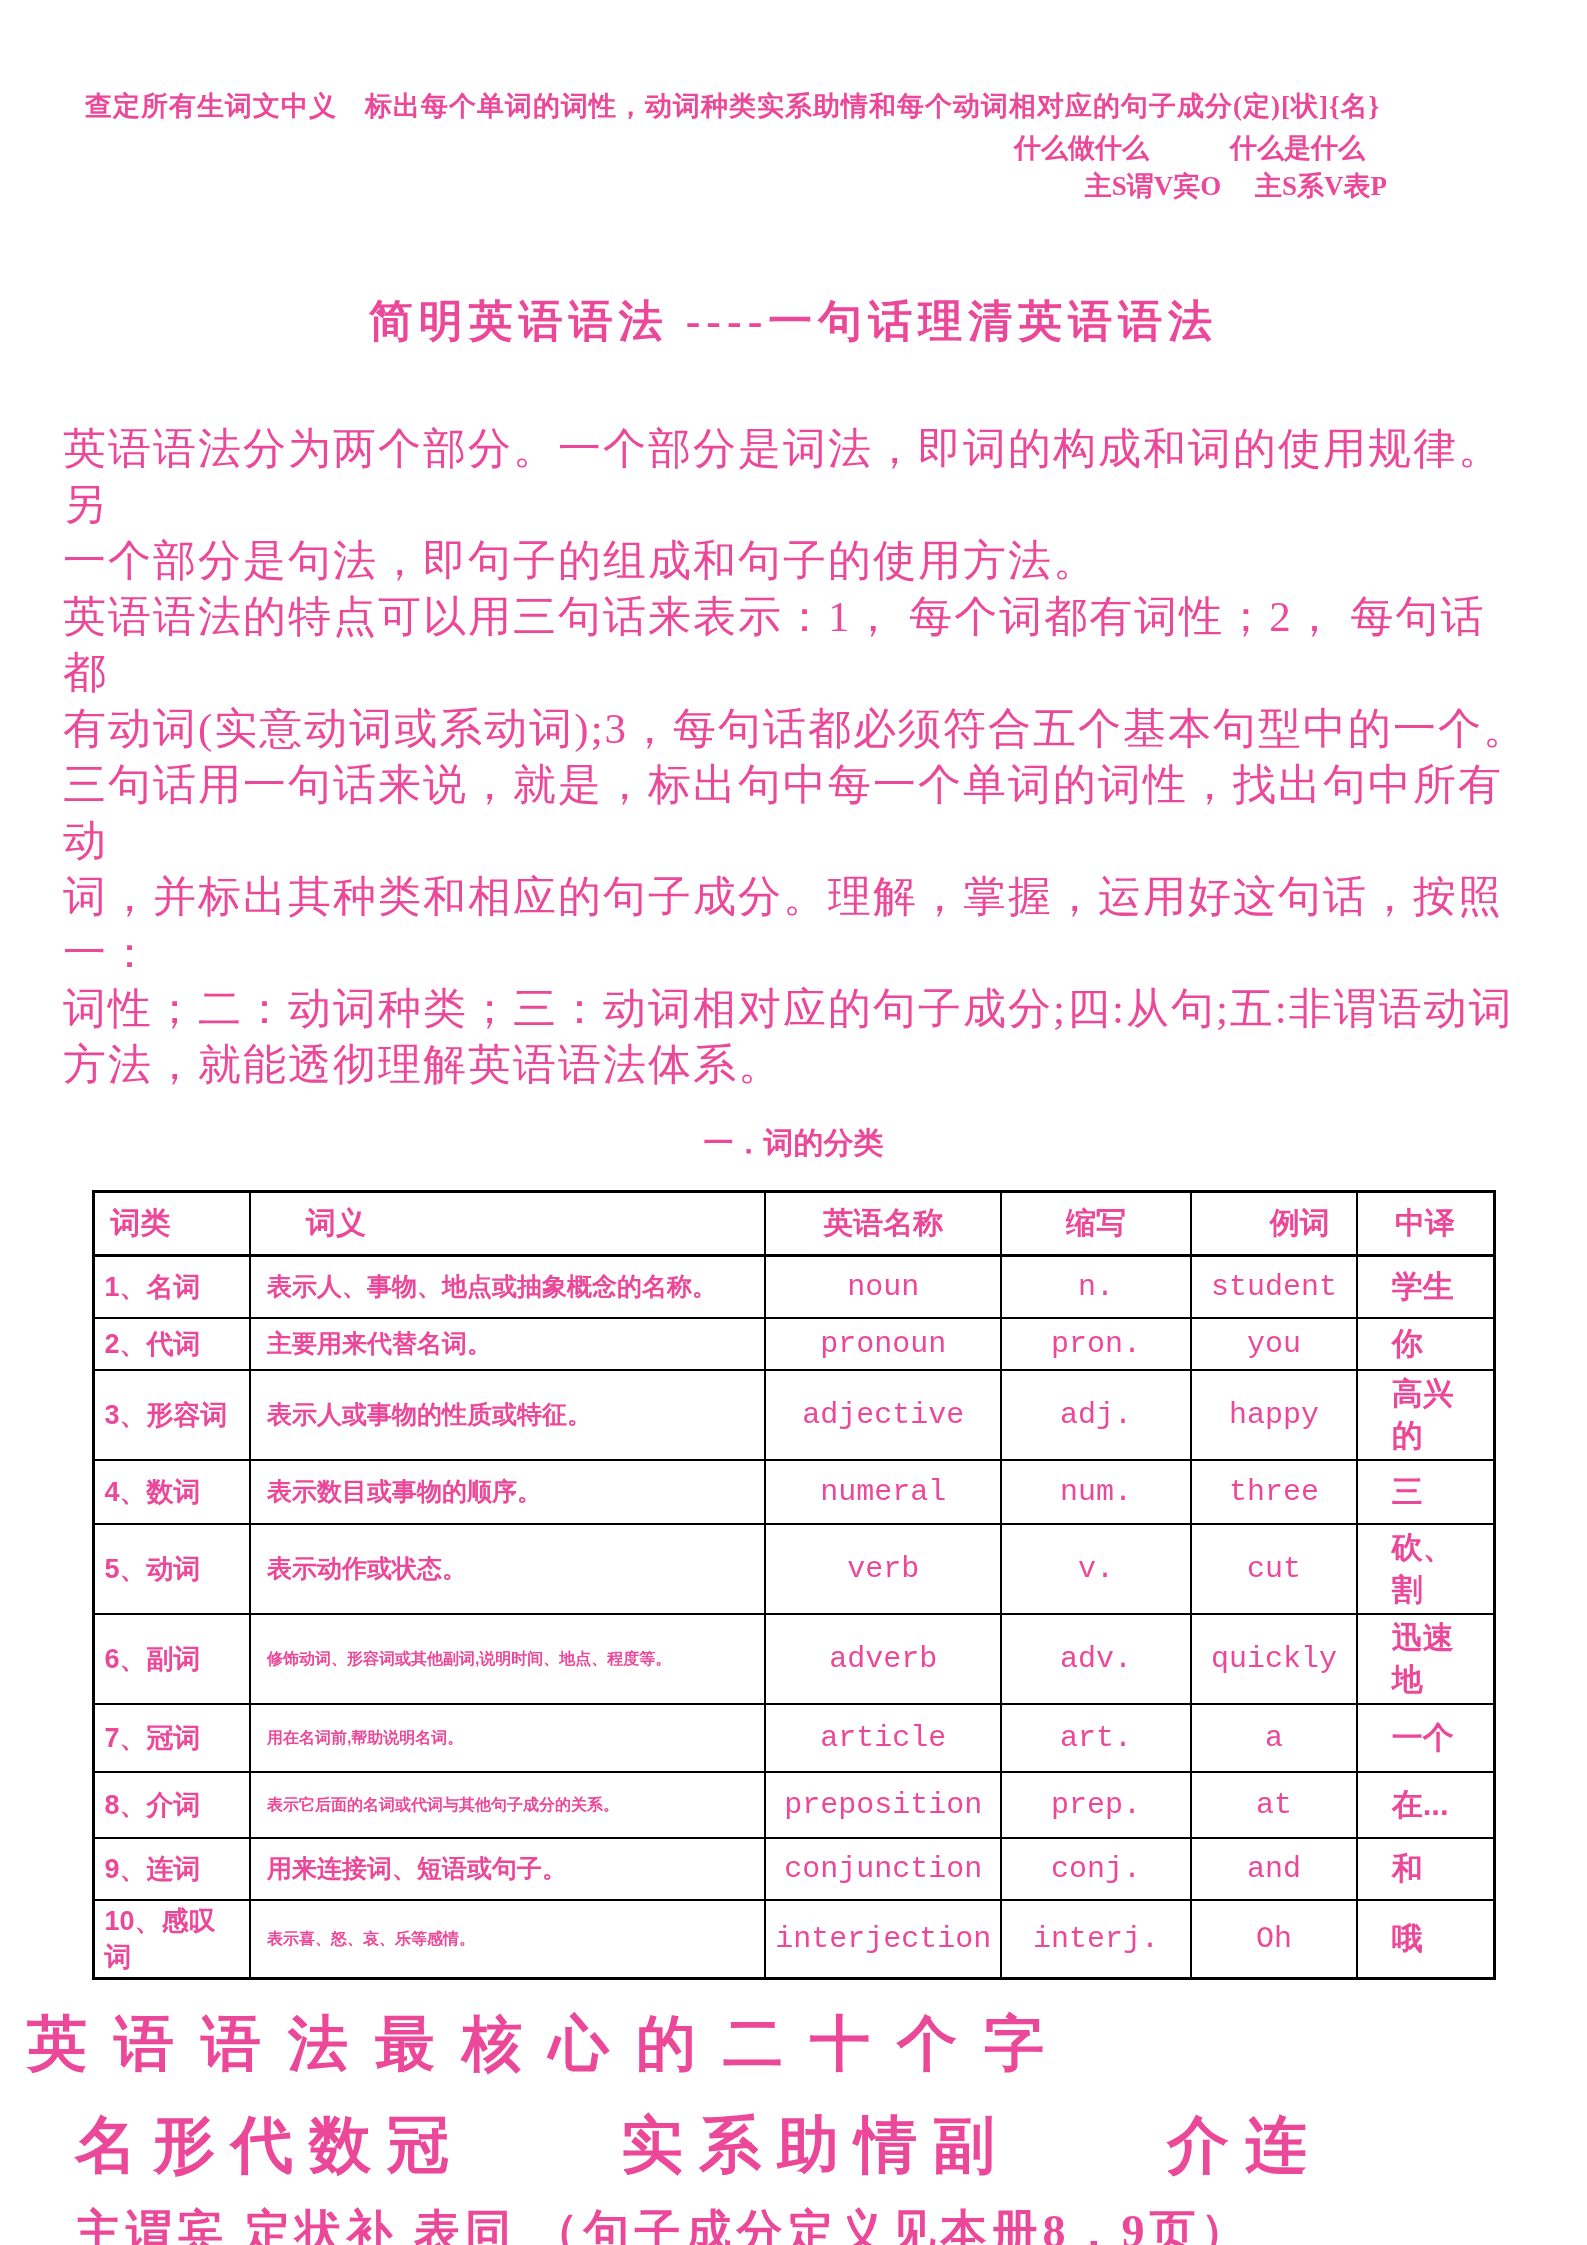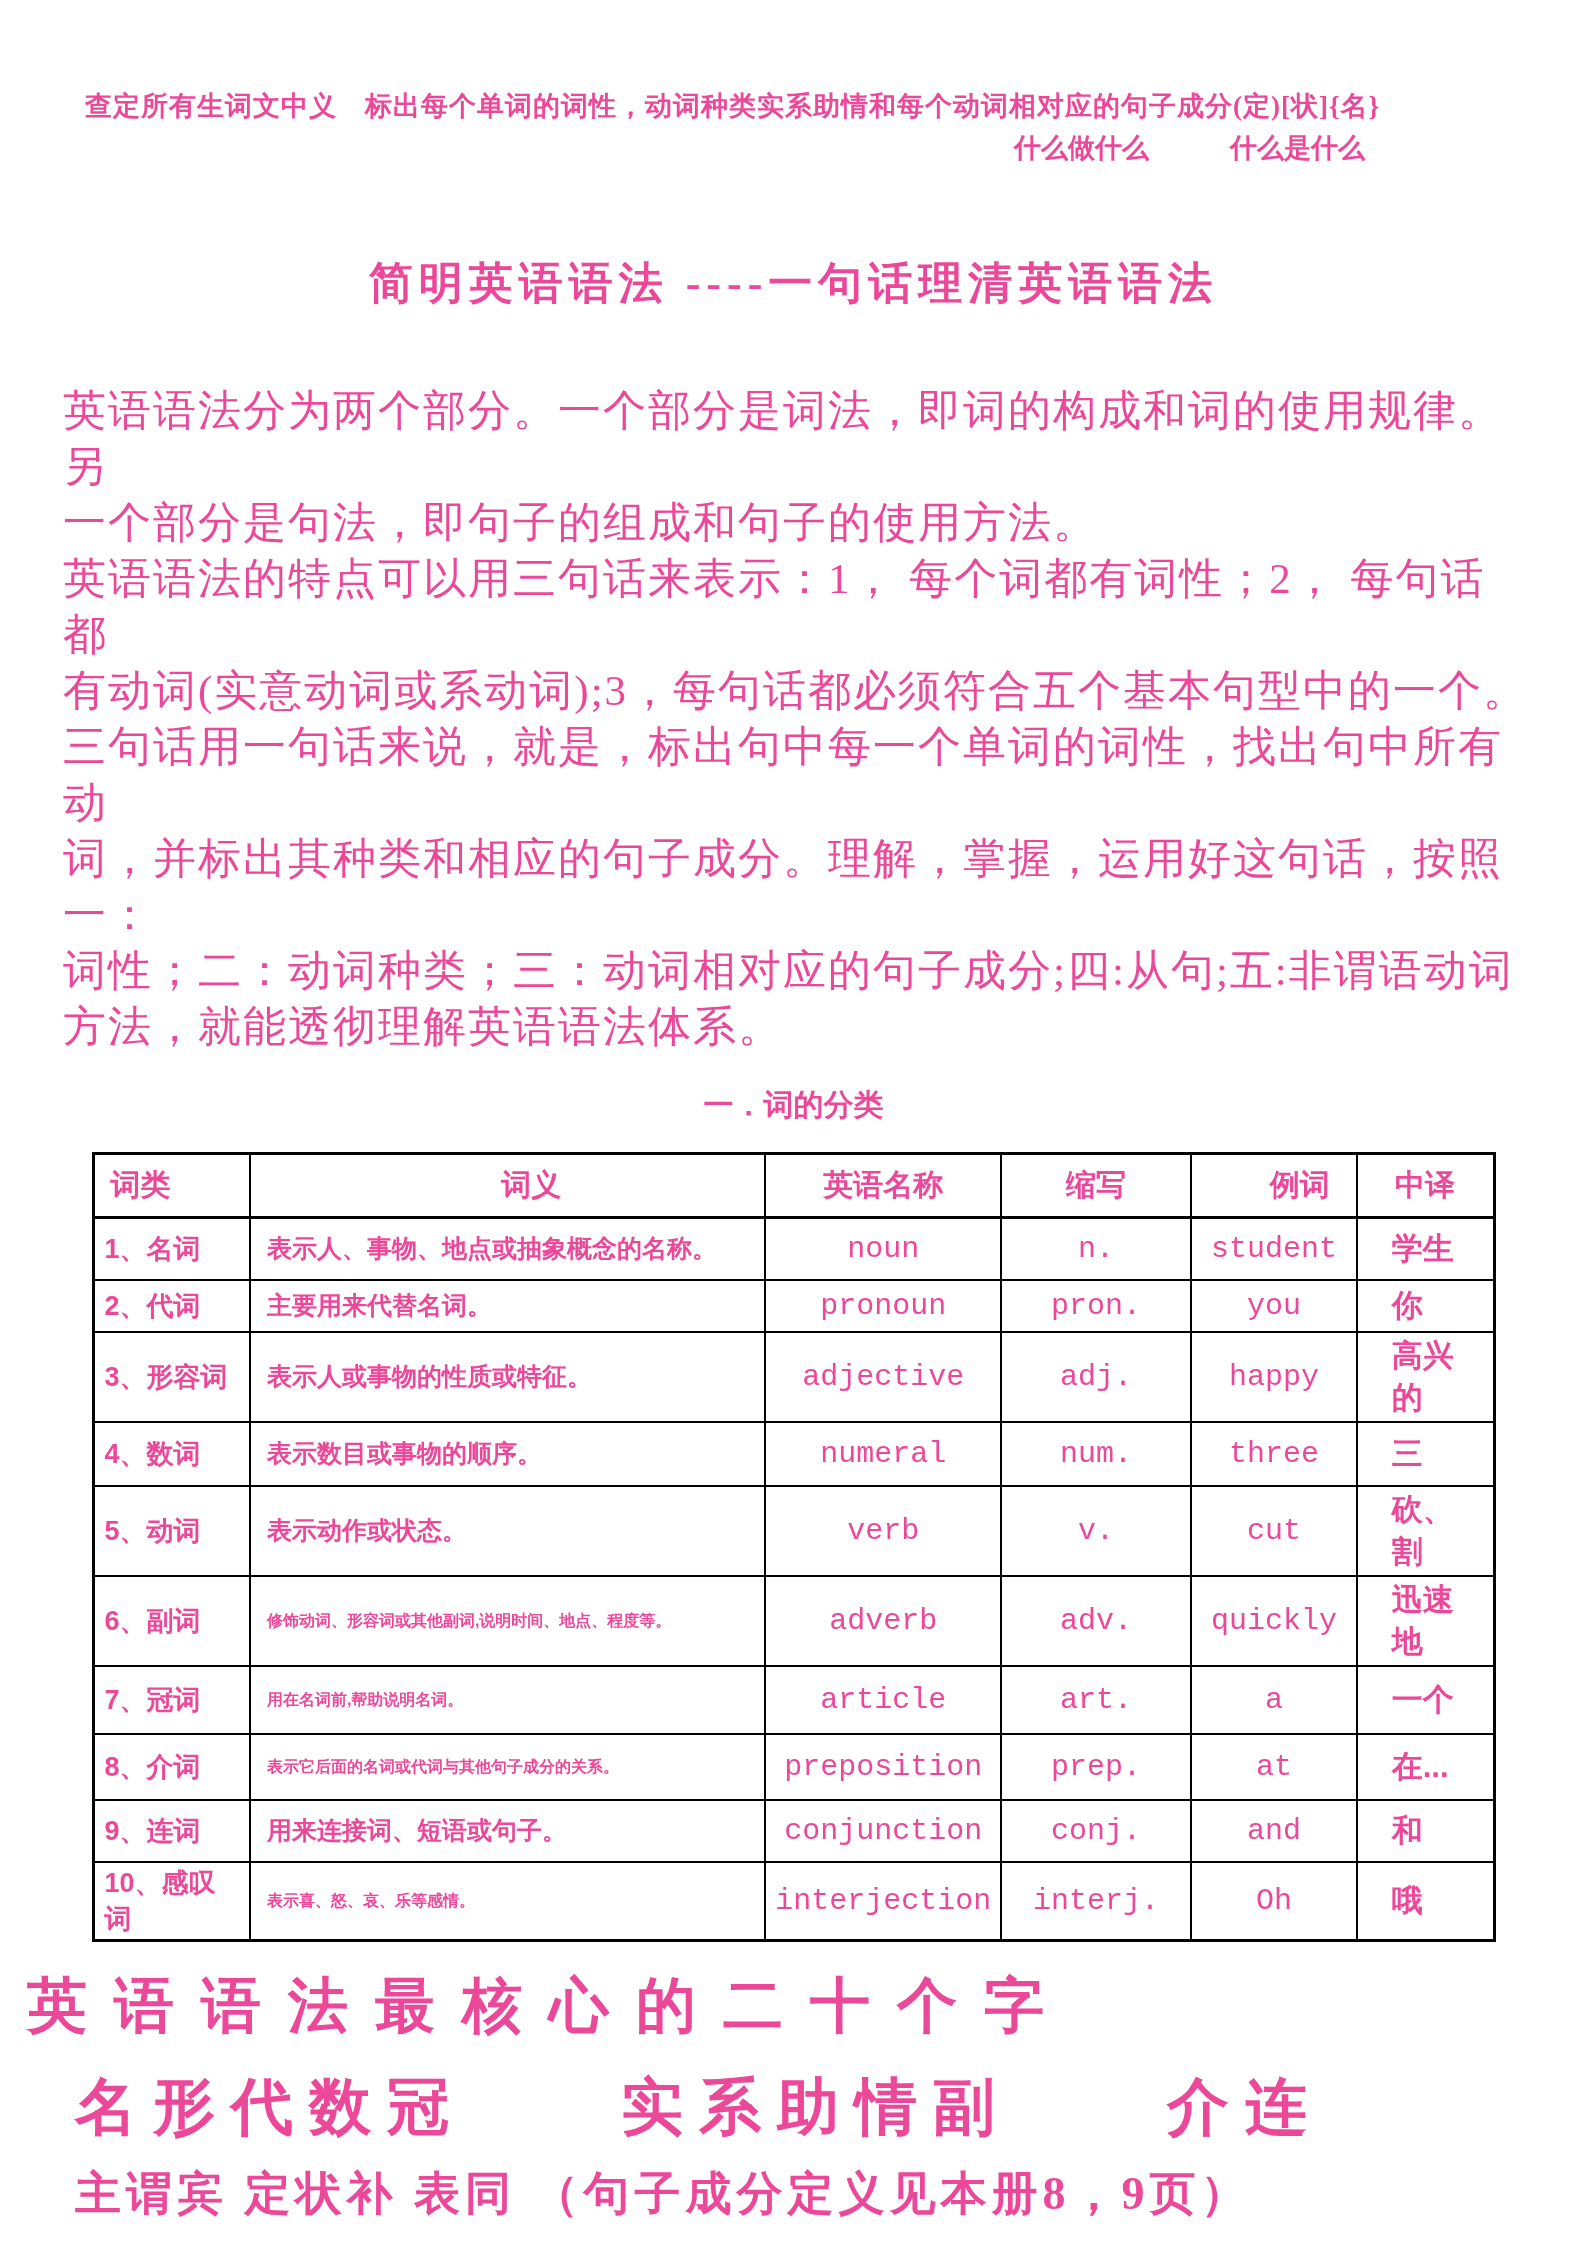--- a/index.html
+++ b/index.html
@@ -49,21 +49,21 @@
   }
   table.wc th, table.wc td{
     border:2px solid #000;
     vertical-align:middle;
     padding:2px 8px;
     overflow:hidden;
   }
   table.wc thead tr{height:64px;}
   table.wc thead th{font-size:30px;font-weight:600;text-align:center;border-bottom:3px solid #000;}
   table.wc thead th:nth-child(1){text-align:left;padding-left:16px;}
-  table.wc thead th:nth-child(2){text-align:center;padding-left:55px;}
+  table.wc thead th:nth-child(2){text-align:left;padding-left:55px;}
   table.wc thead th:nth-child(5){text-align:right;padding-right:26px;}
   table.wc tbody td:nth-child(1){font-size:27px;text-align:left;padding-left:10px;font-weight:600;}
   table.wc tbody td:nth-child(2){font-size:25px;text-align:left;padding-left:16px;font-weight:600;line-height:1.5;}
   table.wc tbody td.sm{font-size:16px;}
   table.wc tbody td:nth-child(3),
   table.wc tbody td:nth-child(4),
   table.wc tbody td:nth-child(5){font-family:"Liberation Mono", monospace;font-size:30px;text-align:center;}
   table.wc tbody td:nth-child(6){font-size:31px;text-align:left;padding-left:34px;font-weight:600;}
   table.wc tbody tr:nth-child(1){height:62px;}
   table.wc tbody tr:nth-child(2){height:52px;}
@@ -100,20 +100,21 @@
     white-space:pre;
   }
 </style>
 </head>
 <body>
 
 <div class="page">
 
   <div class="top-note">查定所有生词文中义　标出每个单词的词性，动词种类实系助情和每个动词相对应的句子成分(定)[状]{名}</div>
   <div class="top-right tr2">什么做什么　　　什么是什么</div>
+  <div class="top-right tr3">主S谓V宾O　 主S系V表P</div>
 
   <div class="title">简明英语语法 ----一句话理清英语语法</div>
 
   <div class="intro">
     <div>英语语法分为两个部分。一个部分是词法，即词的构成和词的使用规律。另</div>
     <div>一个部分是句法，即句子的组成和句子的使用方法。</div>
     <div>英语语法的特点可以用三句话来表示：1， 每个词都有词性；2， 每句话都</div>
     <div>有动词(实意动词或系动词);3，每句话都必须符合五个基本句型中的一个。</div>
     <div>三句话用一句话来说，就是，标出句中每一个单词的词性，找出句中所有动</div>
     <div>词，并标出其种类和相应的句子成分。理解，掌握，运用好这句话，按照一：</div>

